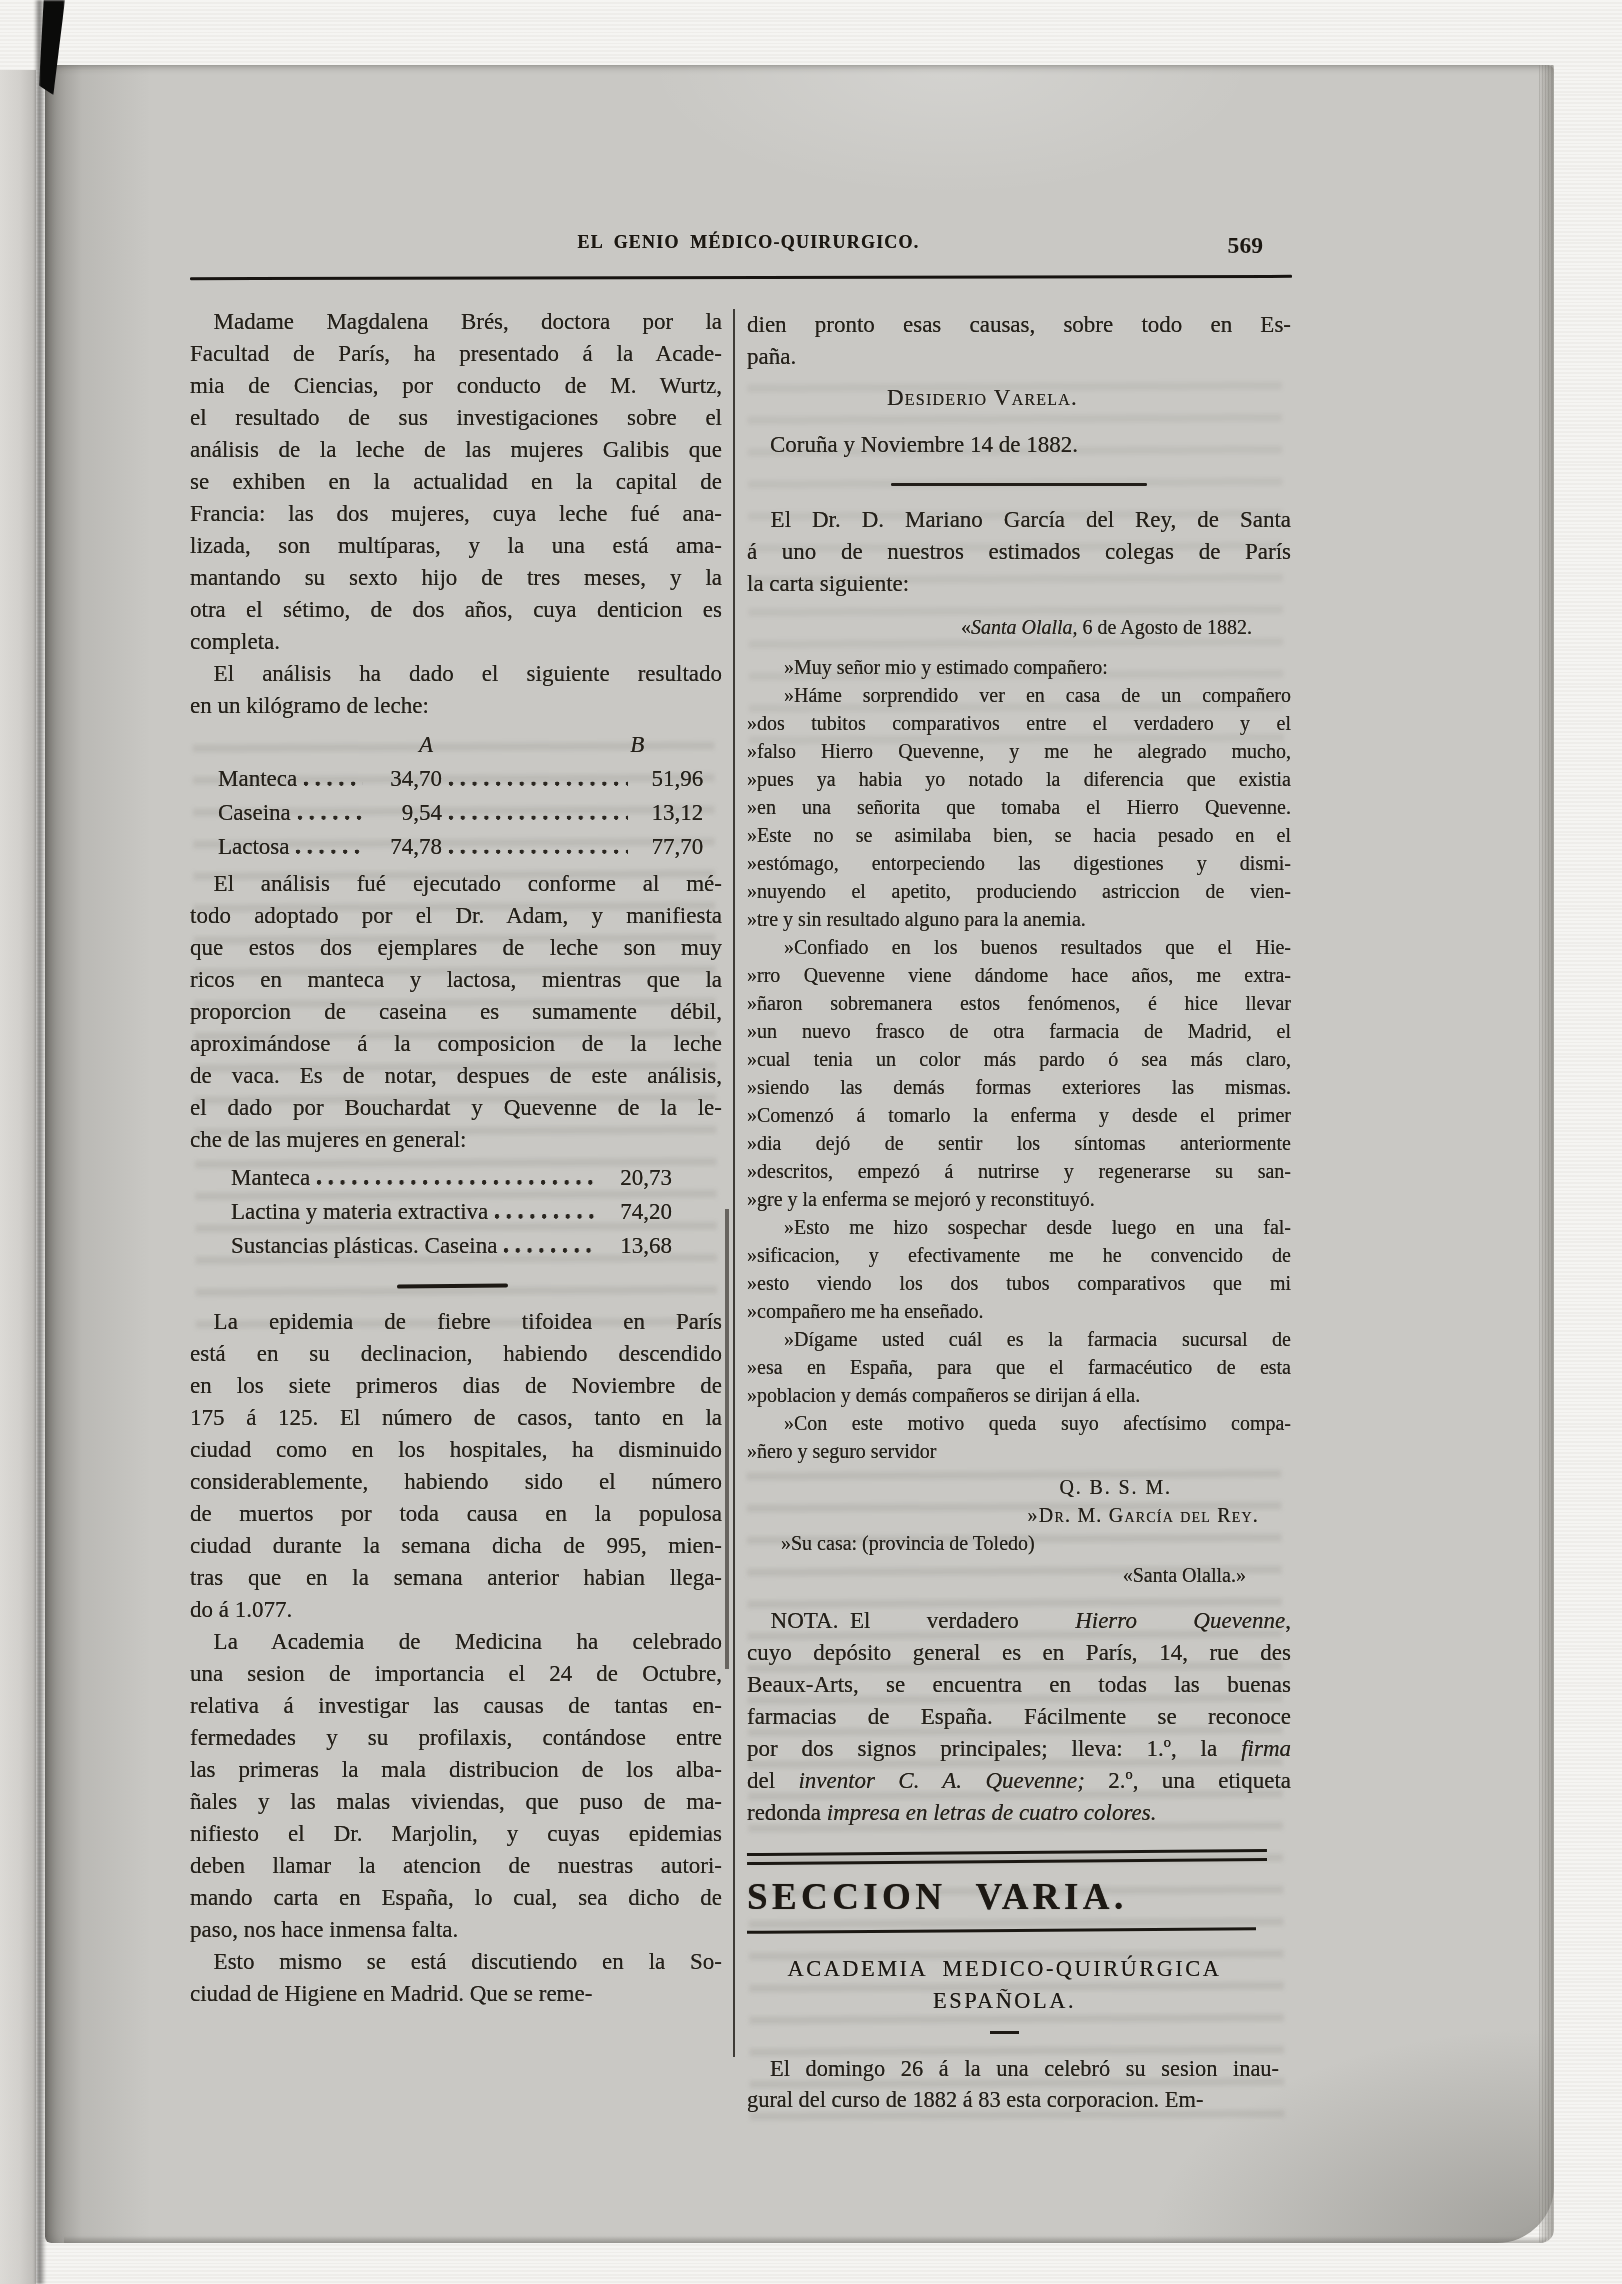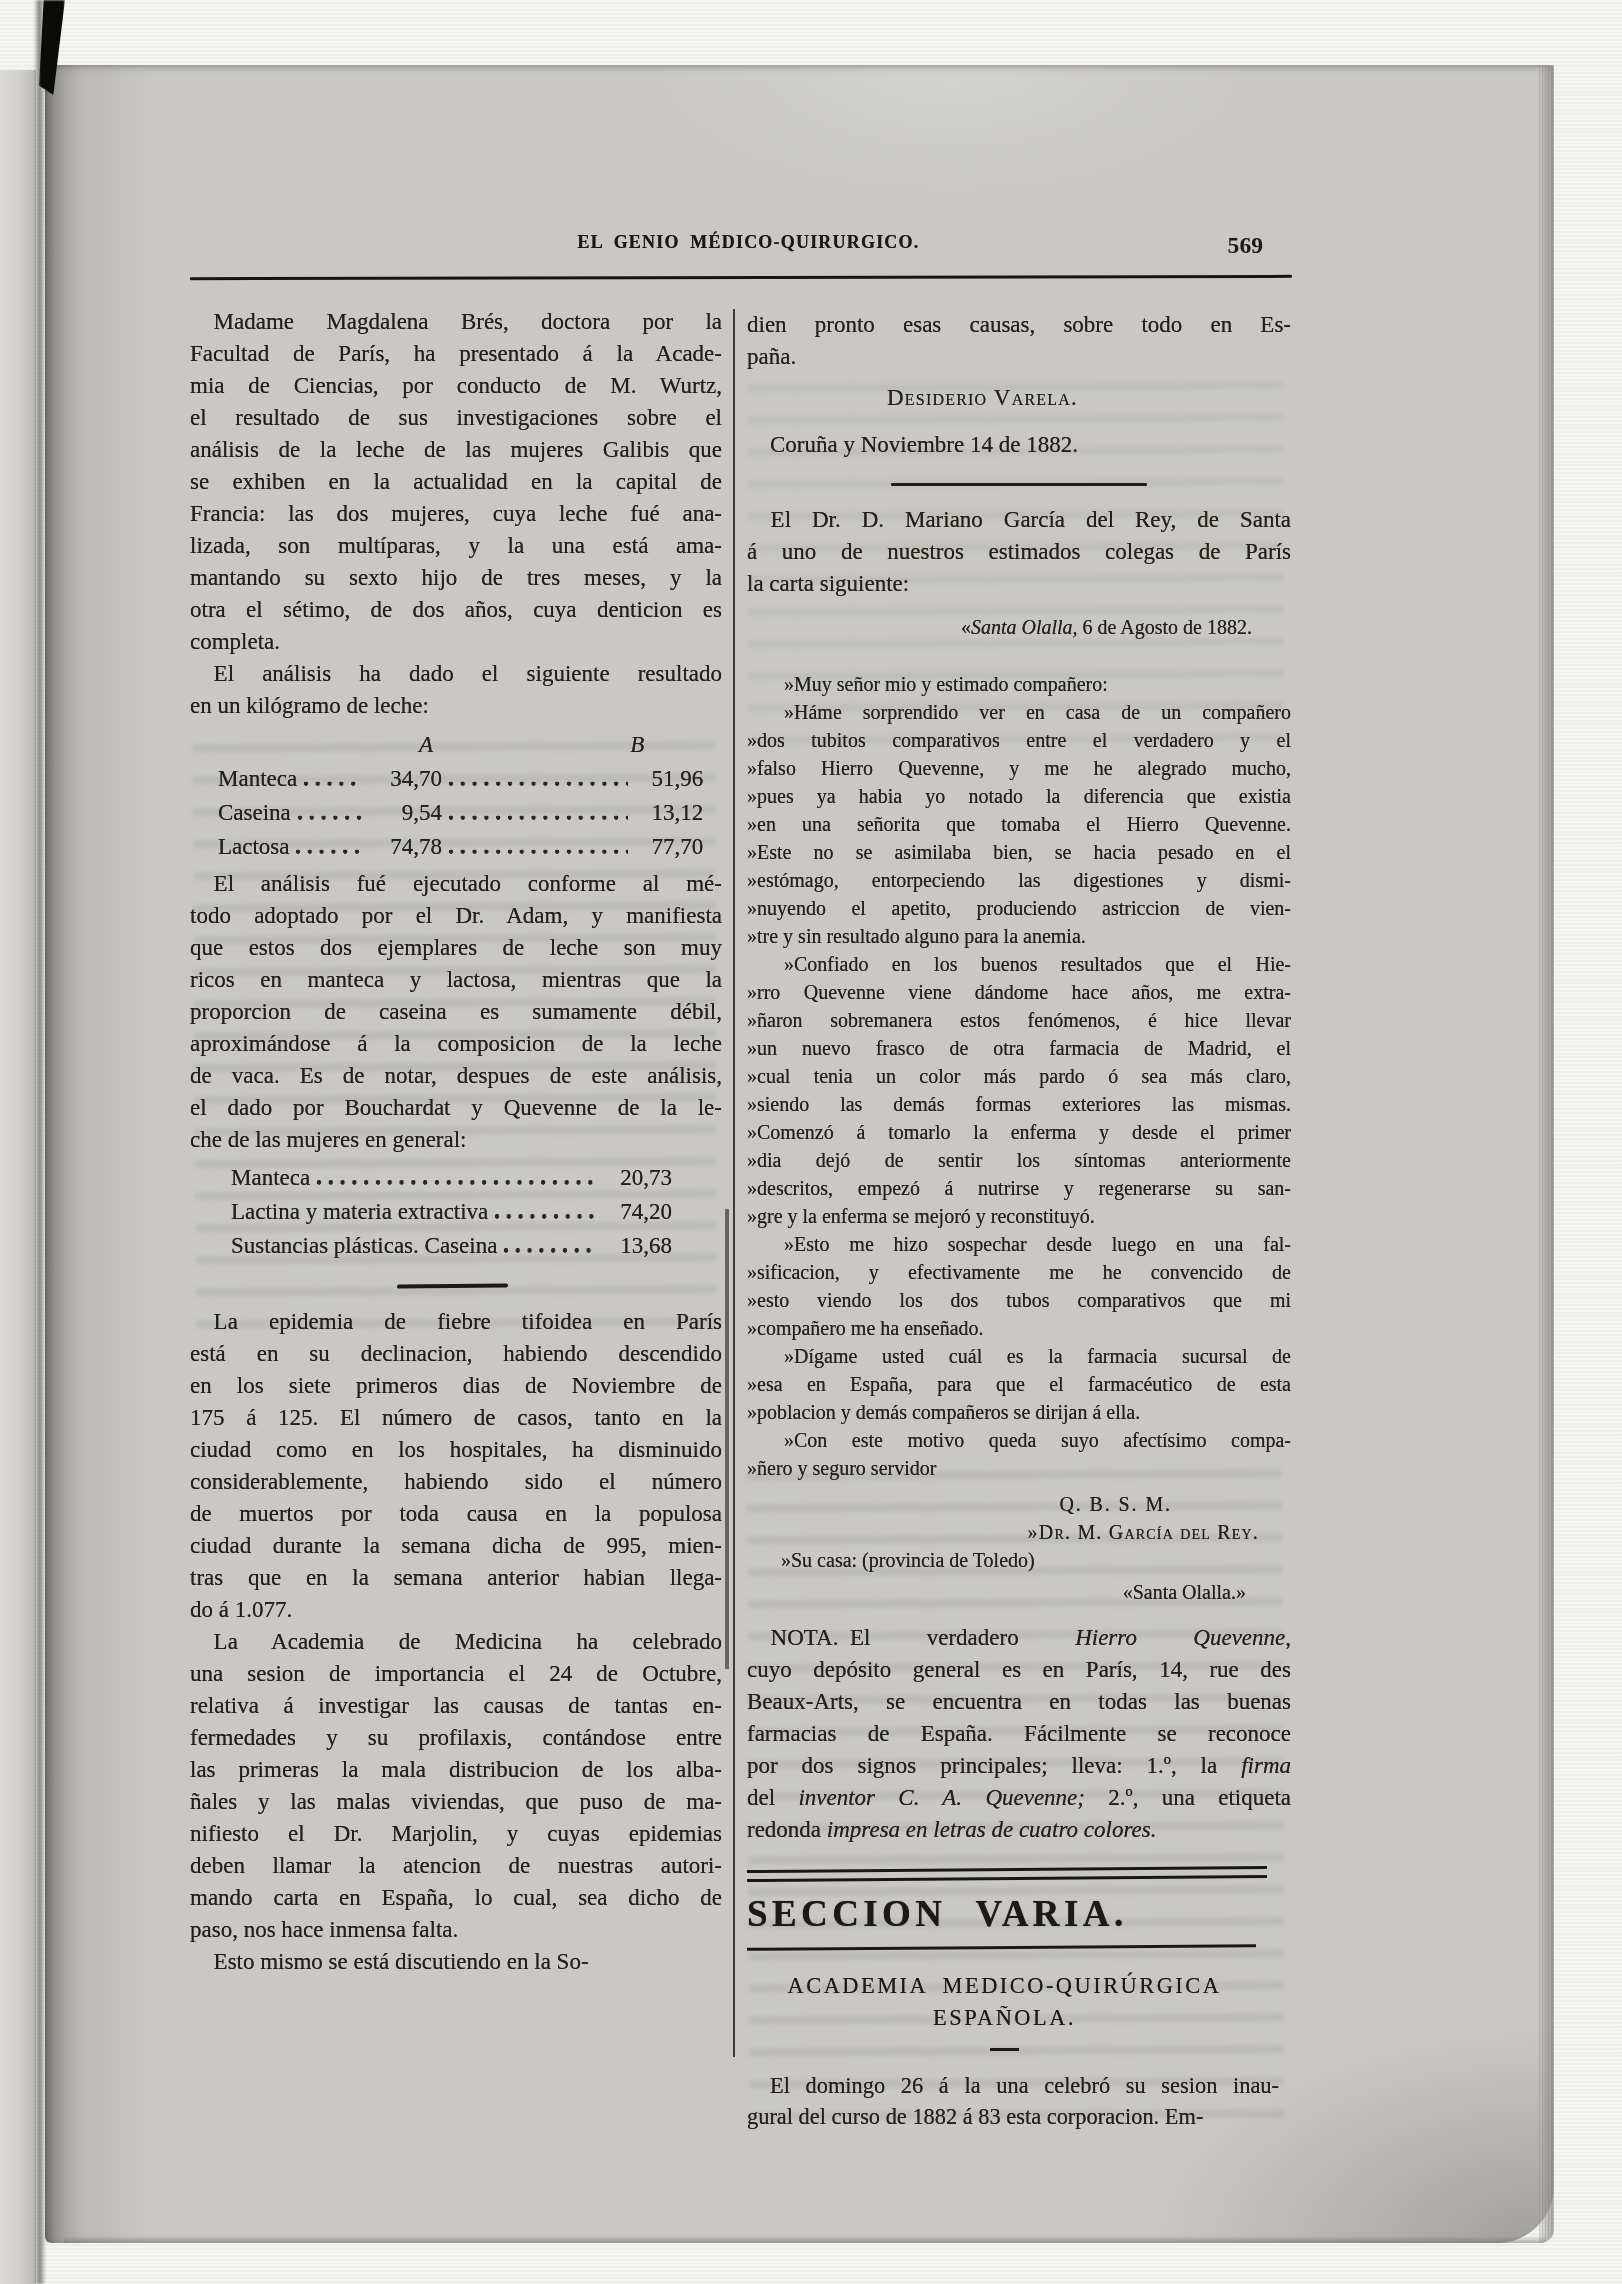--- a/index.html
+++ b/index.html
@@ -85,21 +85,21 @@
 
   .short-rule-left{width:111px;height:3.7px;background:#1d1914;margin:21px 0 18.7px 207px;
     transform:rotate(-.6deg);border-radius:1.9px;}
   .short-rule-right{width:256px;height:2.5px;background:#221e19;margin:22.4px auto 18.7px auto;border-radius:1.2px;}
 
   
   .sig-line{font-variant:small-caps;letter-spacing:1.2px;text-align:center;padding-right:73px;margin-top:8.7px;}
   .coruna{margin-top:15px;text-indent:23px;}
   .garcia{margin-top:2.5px;}
   .letter-dateline{margin-top:11.2px;text-align:right;padding-right:39px;font-size:20px;}
-  .letter{margin-top:27px;font-size:20px;line-height:28px;}
+  .letter{margin-top:10px;font-size:20px;line-height:28px;}
   .letter .jlines div{text-align:justify;text-align-last:justify;}
   .letter .jlines div:last-child{text-align-last:left;}
   .letter .pind div:first-child{text-indent:37px;}
   .closing{font-size:20px;line-height:28px;}
   .qbsm{margin-top:7.5px;text-align:right;padding-right:119px;letter-spacing:1.9px;}
   .closing-sig{font-variant:small-caps;letter-spacing:1.2px;text-align:right;padding-right:32px;}
   .closing-addr{text-indent:34px;}
   .closing-place{text-align:right;padding-right:45px;margin-top:3.7px;}
   .nota{margin-top:16px;}
 
@@ -239,20 +239,21 @@
         <div>fermedades y su profilaxis, contándose entre</div>
         <div>las primeras la mala distribucion de los alba-</div>
         <div>ñales y las malas viviendas, que puso de ma-</div>
         <div>nifiesto el Dr. Marjolin, y cuyas epidemias</div>
         <div>deben llamar la atencion de nuestras autori-</div>
         <div>mando carta en España, lo cual, sea dicho de</div>
         <div>paso, nos hace inmensa falta.</div>
       </div>
     <div class="jlines ind">
         <div>Esto mismo se está discutiendo en la So-</div>
+        <div>ciudad de Higiene en Madrid. Que se reme-</div>
       </div>
   </div>
 
   <div class="right-col z2 body-text">
     <div class="jlines">
         <div>dien pronto esas causas, sobre todo en Es-</div>
         <div>paña.</div>
       </div>
     <div class="sig-line">Desiderio Varela.</div>
     <div class="coruna">Coruña y Noviembre 14 de 1882.</div>

